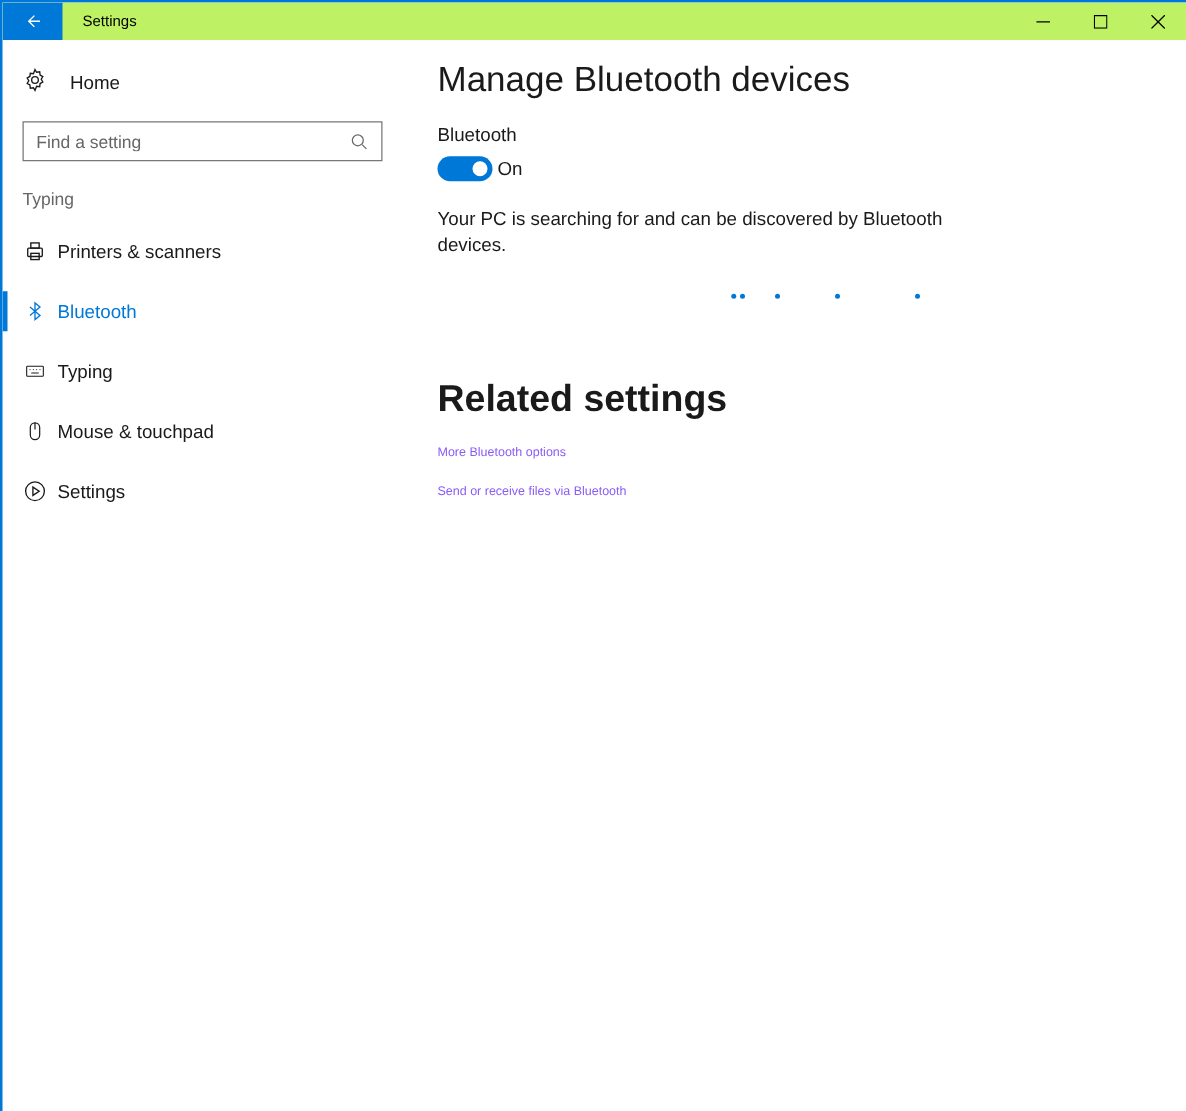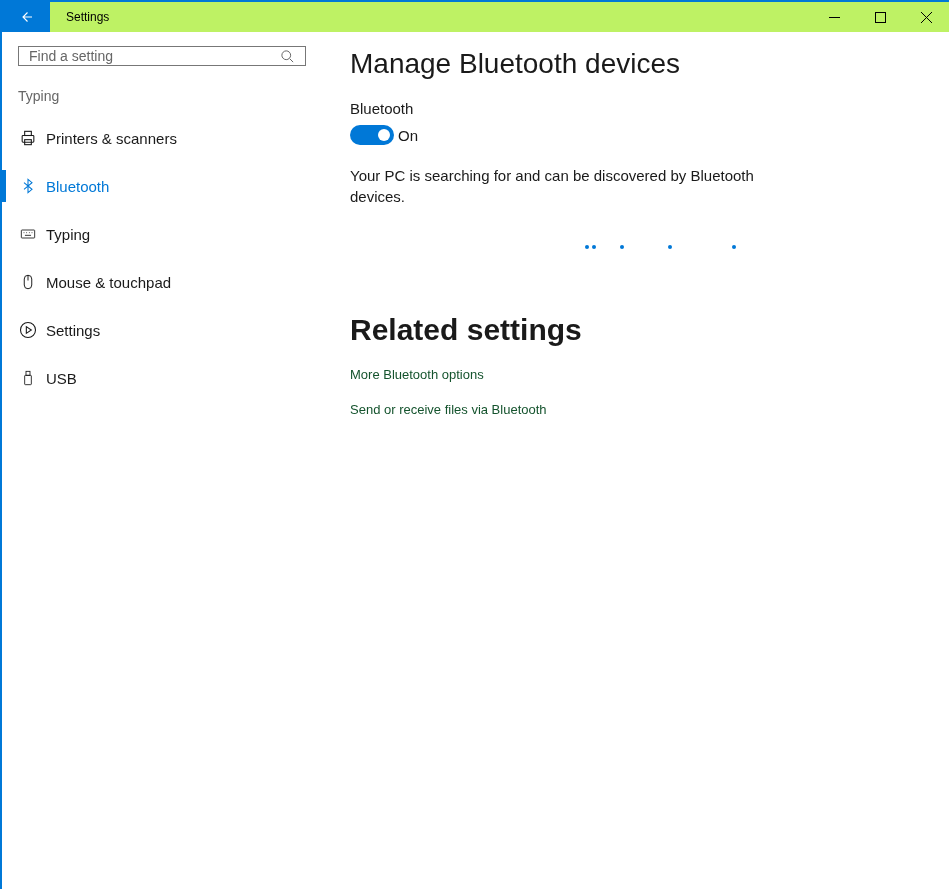--- a/index.html
+++ b/index.html
@@ -64,21 +64,21 @@
       align-items: center;
       padding: 8px 16px 18px 16px;
       gap: 18px;
       color: #1a1a1a;
     }
     .home-row .icon { width: 20px; text-align: center; }
     .home-label { font-size: 15px; }
 
     .search-box {
       margin: 0 16px 22px 16px;
-      height: 20px;
+      height: 32px;
       border: 1px solid #777;
       display: flex;
       align-items: center;
       padding: 0 10px;
     }
     .search-box input {
       border: none;
       outline: none;
       flex: 1;
       font-size: 14px;
@@ -161,21 +161,21 @@
       border-radius: 50%;
       background: #fff;
     }
     .toggle-label-on { font-size: 15px; color: #1a1a1a; }
 
     .status-text {
       font-size: 15px;
       color: #1a1a1a;
       line-height: 1.4;
       max-width: 420px;
-      margin-bottom: 26px;
+      margin-bottom: 16px;
     }
 
     .progress-dots {
       height: 30px;
       position: relative;
       margin: 0 0 50px 0;
     }
     .progress-dots span {
       position: absolute;
       top: 12px;
@@ -186,22 +186,22 @@
     }
 
     .related h2 {
       font-size: 30px;
       font-weight: 700;
       margin-bottom: 20px;
       color: #1a1a1a;
     }
     .link {
       display: block;
-      font-size: 13px;
-      color: #14532d;
+      font-size: 10px;
+      color: #8b5cf6;
       margin-bottom: 20px;
       cursor: pointer;
     }
   </style>
 </head>
 <body>
 
 <div class="title-bar">
   <div class="back-btn">
     <svg width="18" height="18" viewBox="0 0 24 24" fill="none" stroke="white" stroke-width="1.5">
@@ -225,20 +225,29 @@
       <svg width="11" height="11" viewBox="0 0 11 11">
           <path d="M0 0l11 11M11 0L0 11" stroke="#000" stroke-width="1"></path>
         </svg>
     </div>
   </div>
 </div>
 
 <div class="content">
 
   <div class="sidebar">
+    <div class="home-row">
+      <span class="icon">
+        <svg width="20" height="20" viewBox="0 0 24 24" fill="none" stroke="#1a1a1a" stroke-width="1.3">
+          <circle cx="12" cy="12" r="3.2"></circle>
+          <path d="M12 2l1.5 2.6 3-0.4 0.4 3 2.6 1.5-1.5 2.6 1.5 2.6-2.6 1.5-0.4 3-3-0.4L12 22l-1.5-2.6-3 0.4-0.4-3L4.5 15.3l1.5-2.6-1.5-2.6L7.1 8.6l0.4-3 3 0.4z"></path>
+        </svg>
+      </span>
+      <span class="home-label">Home</span>
+    </div>
 
     <div class="search-box">
       <input type="text" placeholder="Find a setting" style="">
       <svg class="search-icon-svg" width="15" height="15" viewBox="0 0 24 24" fill="none" stroke="currentColor" stroke-width="1.6">
         <circle cx="10" cy="10" r="7"></circle>
           <path d="M21 21l-5.5-5.5"></path>
       </svg>
     </div>
 
     <div class="group-label">Typing</div>
@@ -287,29 +296,20 @@
     <div class="nav-item">
       <span class="icon">
         <svg width="20" height="20" viewBox="0 0 24 24" fill="none" stroke="currentColor" stroke-width="1.3">
           <circle cx="12" cy="12" r="9"></circle>
             <path d="M10 8l6 4-6 4z"></path>
         </svg>
       </span>
       <span>Settings</span>
     </div>
 
-    <div class="nav-item">
-      <span class="icon">
-        <svg width="16" height="20" viewBox="0 0 24 24" fill="none" stroke="currentColor" stroke-width="1.3">
-          <rect x="9" y="2" width="6" height="6"></rect>
-            <rect x="7" y="8" width="10" height="14" rx="1"></rect>
-        </svg>
-      </span>
-      <span>USB</span>
-    </div>
   </div>
 
   <div class="main">
     <h1>Manage Bluetooth devices</h1>
 
     <div class="sub-label">Bluetooth</div>
     <div class="toggle-row">
       <div class="toggle"></div>
       <div class="toggle-label-on">On</div>
     </div>

